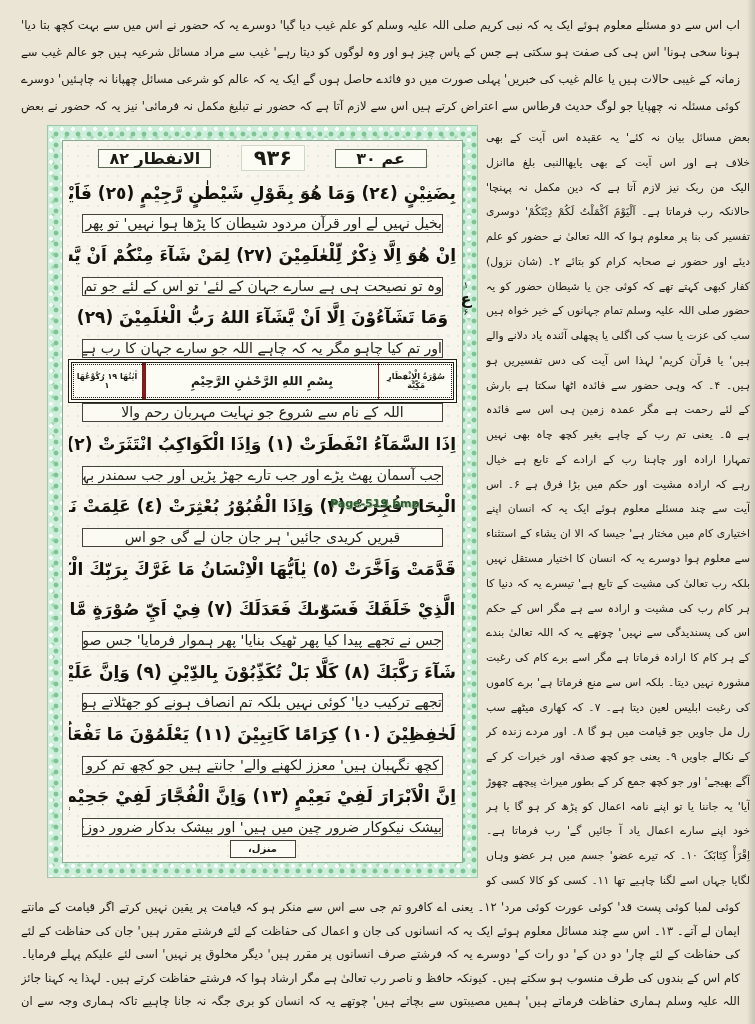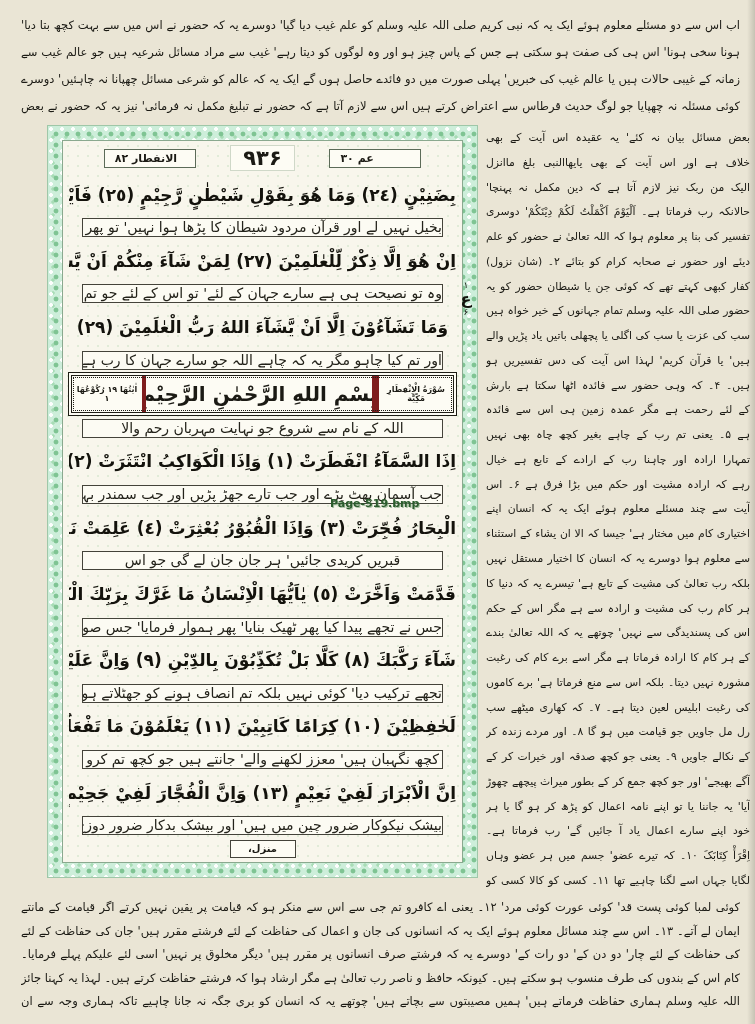--- a/index.html
+++ b/index.html
@@ -44,21 +44,21 @@
       #f8f6ec;
     border:1px solid #8aa98f;
     display:flex;flex-direction:column;justify-content:space-between;
     padding:4px 6px;
   }
   .header-row{
     display:flex;direction:rtl;justify-content:space-evenly;align-items:center;height:26px;
   }
   .hdr-box{
     background:#fdfcf4;border:1px solid #5c6b58;
-    font-size:11px;font-weight:bold;text-align:left;
+    font-size:16px;font-weight:bold;text-align:center;
     padding:0 10px;min-width:70px;line-height:17px;
   }
   .hdr-page{
     background:#fdfcf4;border:1px solid #cfd8c8;
     font-size:21px;font-weight:bold;letter-spacing:2px;
     padding:0 12px;line-height:24px;
   }
   .arabic{
     direction:rtl;text-align:center;
     font-size:17px;font-weight:700;color:#13120c;
@@ -80,22 +80,22 @@
   }
   .surah-cell{
     border-right:4px solid #7f1d1d;
     display:flex;align-items:center;justify-content:center;text-align:center;
     font-size:8px;font-weight:bold;line-height:9px;
     width:74px;box-sizing:border-box;padding:1px 2px;overflow:hidden;
   }
   .surah-cell:first-child{border-right:none;}
   .bismillah{
     flex:1;display:flex;align-items:center;justify-content:center;
-    font-size:20px;font-weight:bold;white-space:nowrap;overflow:hidden;
-    border-right:7px solid #7f1d1d;
+    font-size:12px;font-weight:bold;white-space:nowrap;overflow:hidden;
+    border-right:1px solid #7f1d1d;
   }
   .manzil-box{
     align-self:center;background:#fdfcf4;border:1px solid #44433a;
     font-size:10px;font-weight:bold;text-align:center;
     width:64px;height:16px;line-height:15px;overflow:hidden;direction:rtl;
   }
   
   .ruku-marker{
     position:absolute;left:452px;top:280px;width:28px;
     text-align:center;direction:rtl;color:#14130d;
@@ -152,20 +152,21 @@
     <div class="t-strip">اللہ کے نام سے شروع جو نہایت مہربان رحم والا</div>
 
     <div class="arabic">اِذَا السَّمَآءُ انْفَطَرَتْ (١) وَاِذَا الْكَوَاكِبُ انْتَثَرَتْ (٢) وَاِذَا</div>
     <div class="t-strip">جب آسمان پھٹ پڑے اور جب تارے جھڑ پڑیں اور جب سمندر بہا دیئے جائیں' تو اور جب</div>
 
     <div class="arabic">الْبِحَارُ فُجِّرَتْ (٣) وَاِذَا الْقُبُوْرُ بُعْثِرَتْ (٤) عَلِمَتْ نَفْسٌ مَّا</div>
     <div class="t-strip">قبریں کریدی جائیں' ہر جان جان لے گی جو اس</div>
 
     <div class="arabic">قَدَّمَتْ وَاَخَّرَتْ (٥) يٰاَيُّهَا الْاِنْسَانُ مَا غَرَّكَ بِرَبِّكَ الْكَرِيْمِ (٦)</div>
 
+    <div class="arabic">الَّذِيْ خَلَقَكَ فَسَوّٰىكَ فَعَدَلَكَ (٧) فِيْ اَيِّ صُوْرَةٍ مَّا</div>
     <div class="t-strip">جس نے تجھے پیدا کیا پھر ٹھیک بنایا' پھر ہموار فرمایا' جس صورت میں چاہا</div>
 
     <div class="arabic">شَآءَ رَكَّبَكَ (٨) كَلَّا بَلْ تُكَذِّبُوْنَ بِالدِّيْنِ (٩) وَاِنَّ عَلَيْكُمْ</div>
     <div class="t-strip">تجھے ترکیب دیا' کوئی نہیں بلکہ تم انصاف ہونے کو جھٹلاتے ہو' اور بیشک تم پر</div>
 
     <div class="arabic">لَحٰفِظِيْنَ (١٠) كِرَامًا كَاتِبِيْنَ (١١) يَعْلَمُوْنَ مَا تَفْعَلُوْنَ (١٢)</div>
     <div class="t-strip">کچھ نگہبان ہیں' معزز لکھنے والے' جانتے ہیں جو کچھ تم کرو</div>
 
     <div class="arabic">اِنَّ الْاَبْرَارَ لَفِيْ نَعِيْمٍ (١٣) وَاِنَّ الْفُجَّارَ لَفِيْ جَحِيْمٍ (١٤) يَّصْلَوْنَهَا</div>
     <div class="t-strip">بیشک نیکوکار ضرور چین میں ہیں' اور بیشک بدکار ضرور دوزخ میں ہیں' اس انصاف کے دن اس</div>
@@ -182,21 +183,21 @@
 
 <div class="urdu-block right-col">
     <div class="urdu-line">بعض مسائل بیان نہ کئے' یہ عقیدہ اس آیت کے بھی</div>
     <div class="urdu-line">خلاف ہے اور اس آیت کے بھی یایھاالنبی بلغ ماانزل</div>
     <div class="urdu-line">الیک من ربک نیز لازم آتا ہے کہ دین مکمل نہ پہنچا'</div>
     <div class="urdu-line">حالانکہ رب فرماتا ہے۔ اَلْیَوْمَ اَکْمَلْتُ لَکُمْ دِیْنَکُمْ' دوسری</div>
     <div class="urdu-line">تفسیر کی بنا پر معلوم ہوا کہ اللہ تعالیٰ نے حضور کو علم غیب</div>
     <div class="urdu-line">دیئے اور حضور نے صحابہ کرام کو بتائے ۲۔ (شان نزول)</div>
     <div class="urdu-line">کفار کبھی کہتے تھے کہ کوئی جن یا شیطان حضور کو یہ کلام</div>
     <div class="urdu-line">حضور صلی اللہ علیہ وسلم تمام جہانوں کے خیر خواہ ہیں یا</div>
-    <div class="urdu-line">سب کی عزت یا سب کی اگلی یا پچھلی باتیں یاد پڑیں والے</div>
+    <div class="urdu-line">سب کی عزت یا سب کی اگلی یا پچھلی آئندہ یاد دلانے والے</div>
     <div class="urdu-line">ہیں' یا قرآن کریم' لہذا اس آیت کی دس تفسیریں ہو سکتی</div>
     <div class="urdu-line">ہیں۔ ۴۔ کہ وہی حضور سے فائدہ اٹھا سکتا ہے بارش عالم</div>
     <div class="urdu-line">کے لئے رحمت ہے مگر عمدہ زمین ہی اس سے فائدہ اٹھاتی</div>
     <div class="urdu-line">ہے ۵۔ یعنی تم رب کے چاہے بغیر کچھ چاہ بھی نہیں سکتے'</div>
     <div class="urdu-line">تمہارا ارادہ اور چاہنا رب کے ارادے کے تابع ہے خیال</div>
     <div class="urdu-line">رہے کہ ارادہ مشیت اور حکم میں بڑا فرق ہے ۶۔ اس</div>
     <div class="urdu-line">آیت سے چند مسئلے معلوم ہوئے ایک یہ کہ انسان اپنے</div>
     <div class="urdu-line">اختیاری کام میں مختار ہے' جیسا کہ الا ان یشاء کے استثناء</div>
     <div class="urdu-line">سے معلوم ہوا دوسرے یہ کہ انسان کا اختیار مستقل نہیں</div>
     <div class="urdu-line">بلکہ رب تعالیٰ کی مشیت کے تابع ہے' تیسرے یہ کہ دنیا کا</div>

